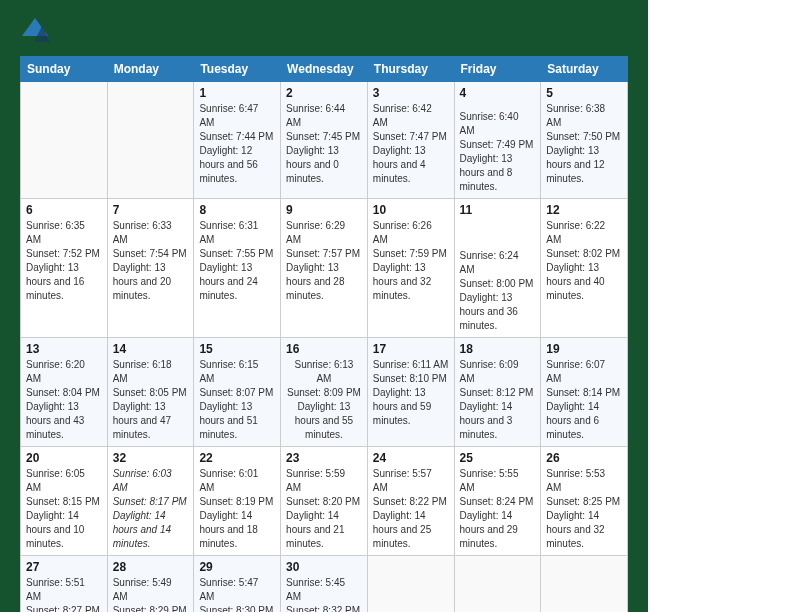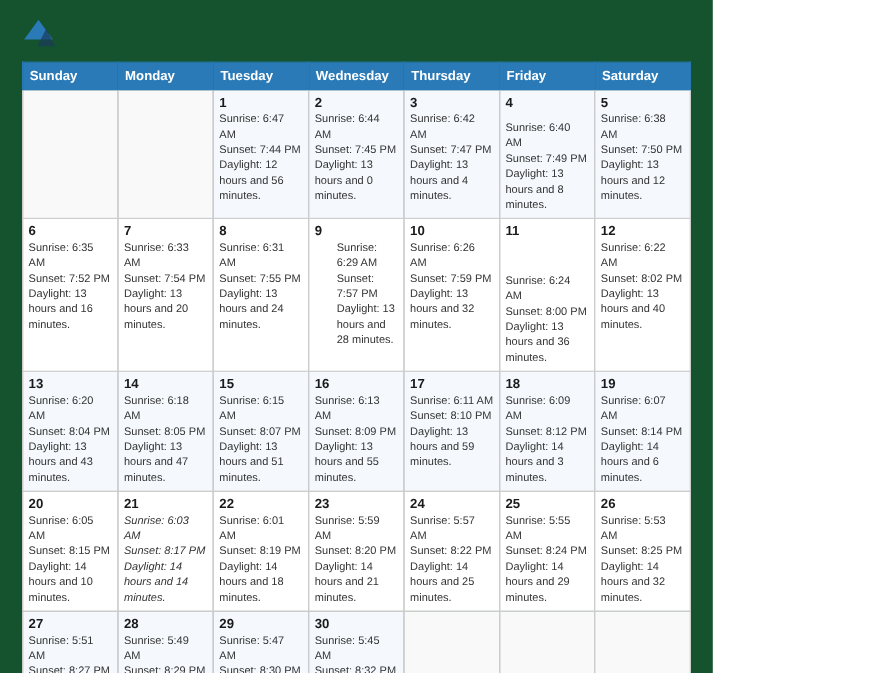--- a/index.html
+++ b/index.html
@@ -185,21 +185,21 @@
 Daylight: 13 hours and 20 minutes.</div>
           </td>
           <td>
             <span class="day-num">8</span>
             <div class="day-info" style="white-space: pre-line;">Sunrise: 6:31 AM
 Sunset: 7:55 PM
 Daylight: 13 hours and 24 minutes.</div>
           </td>
           <td>
             <span class="day-num">9</span>
-            <div class="day-info" style="white-space: pre-line; margin-left: 20px;">Sunrise: 6:29 AM
+            <div class="day-info" style="white-space: pre-line;">Sunrise: 6:29 AM
 Sunset: 7:57 PM
 Daylight: 13 hours and 28 minutes.</div>
           </td>
           <td>
             <span class="day-num">10</span>
             <div class="day-info" style="white-space: pre-line;">Sunrise: 6:26 AM
 Sunset: 7:59 PM
 Daylight: 13 hours and 32 minutes.</div>
           </td>
           <td>
@@ -229,21 +229,21 @@
 Daylight: 13 hours and 47 minutes.</div>
           </td>
           <td>
             <span class="day-num">15</span>
             <div class="day-info" style="white-space: pre-line;">Sunrise: 6:15 AM
 Sunset: 8:07 PM
 Daylight: 13 hours and 51 minutes.</div>
           </td>
           <td>
             <span class="day-num">16</span>
-            <div class="day-info" style="white-space: pre-line;">Sunrise: 6:13 AM
+            <div class="day-info" style="white-space: pre-line; text-align: center;">Sunrise: 6:13 AM
 Sunset: 8:09 PM
 Daylight: 13 hours and 55 minutes.</div>
           </td>
           <td>
             <span class="day-num">17</span>
             <div class="day-info" style="white-space: pre-line;">Sunrise: 6:11 AM
 Sunset: 8:10 PM
 Daylight: 13 hours and 59 minutes.</div>
           </td>
           <td>
@@ -260,21 +260,21 @@
           </td>
         </tr>
         <tr>
           <td>
             <span class="day-num">20</span>
             <div class="day-info" style="white-space: pre-line;">Sunrise: 6:05 AM
 Sunset: 8:15 PM
 Daylight: 14 hours and 10 minutes.</div>
           </td>
           <td>
-            <span class="day-num">21</span>
+            <span class="day-num">32</span>
             <div class="day-info" style="white-space: pre-line; font-style: italic;">Sunrise: 6:03 AM
 Sunset: 8:17 PM
 Daylight: 14 hours and 14 minutes.</div>
           </td>
           <td>
             <span class="day-num">22</span>
             <div class="day-info" style="white-space: pre-line;">Sunrise: 6:01 AM
 Sunset: 8:19 PM
 Daylight: 14 hours and 18 minutes.</div>
           </td>

